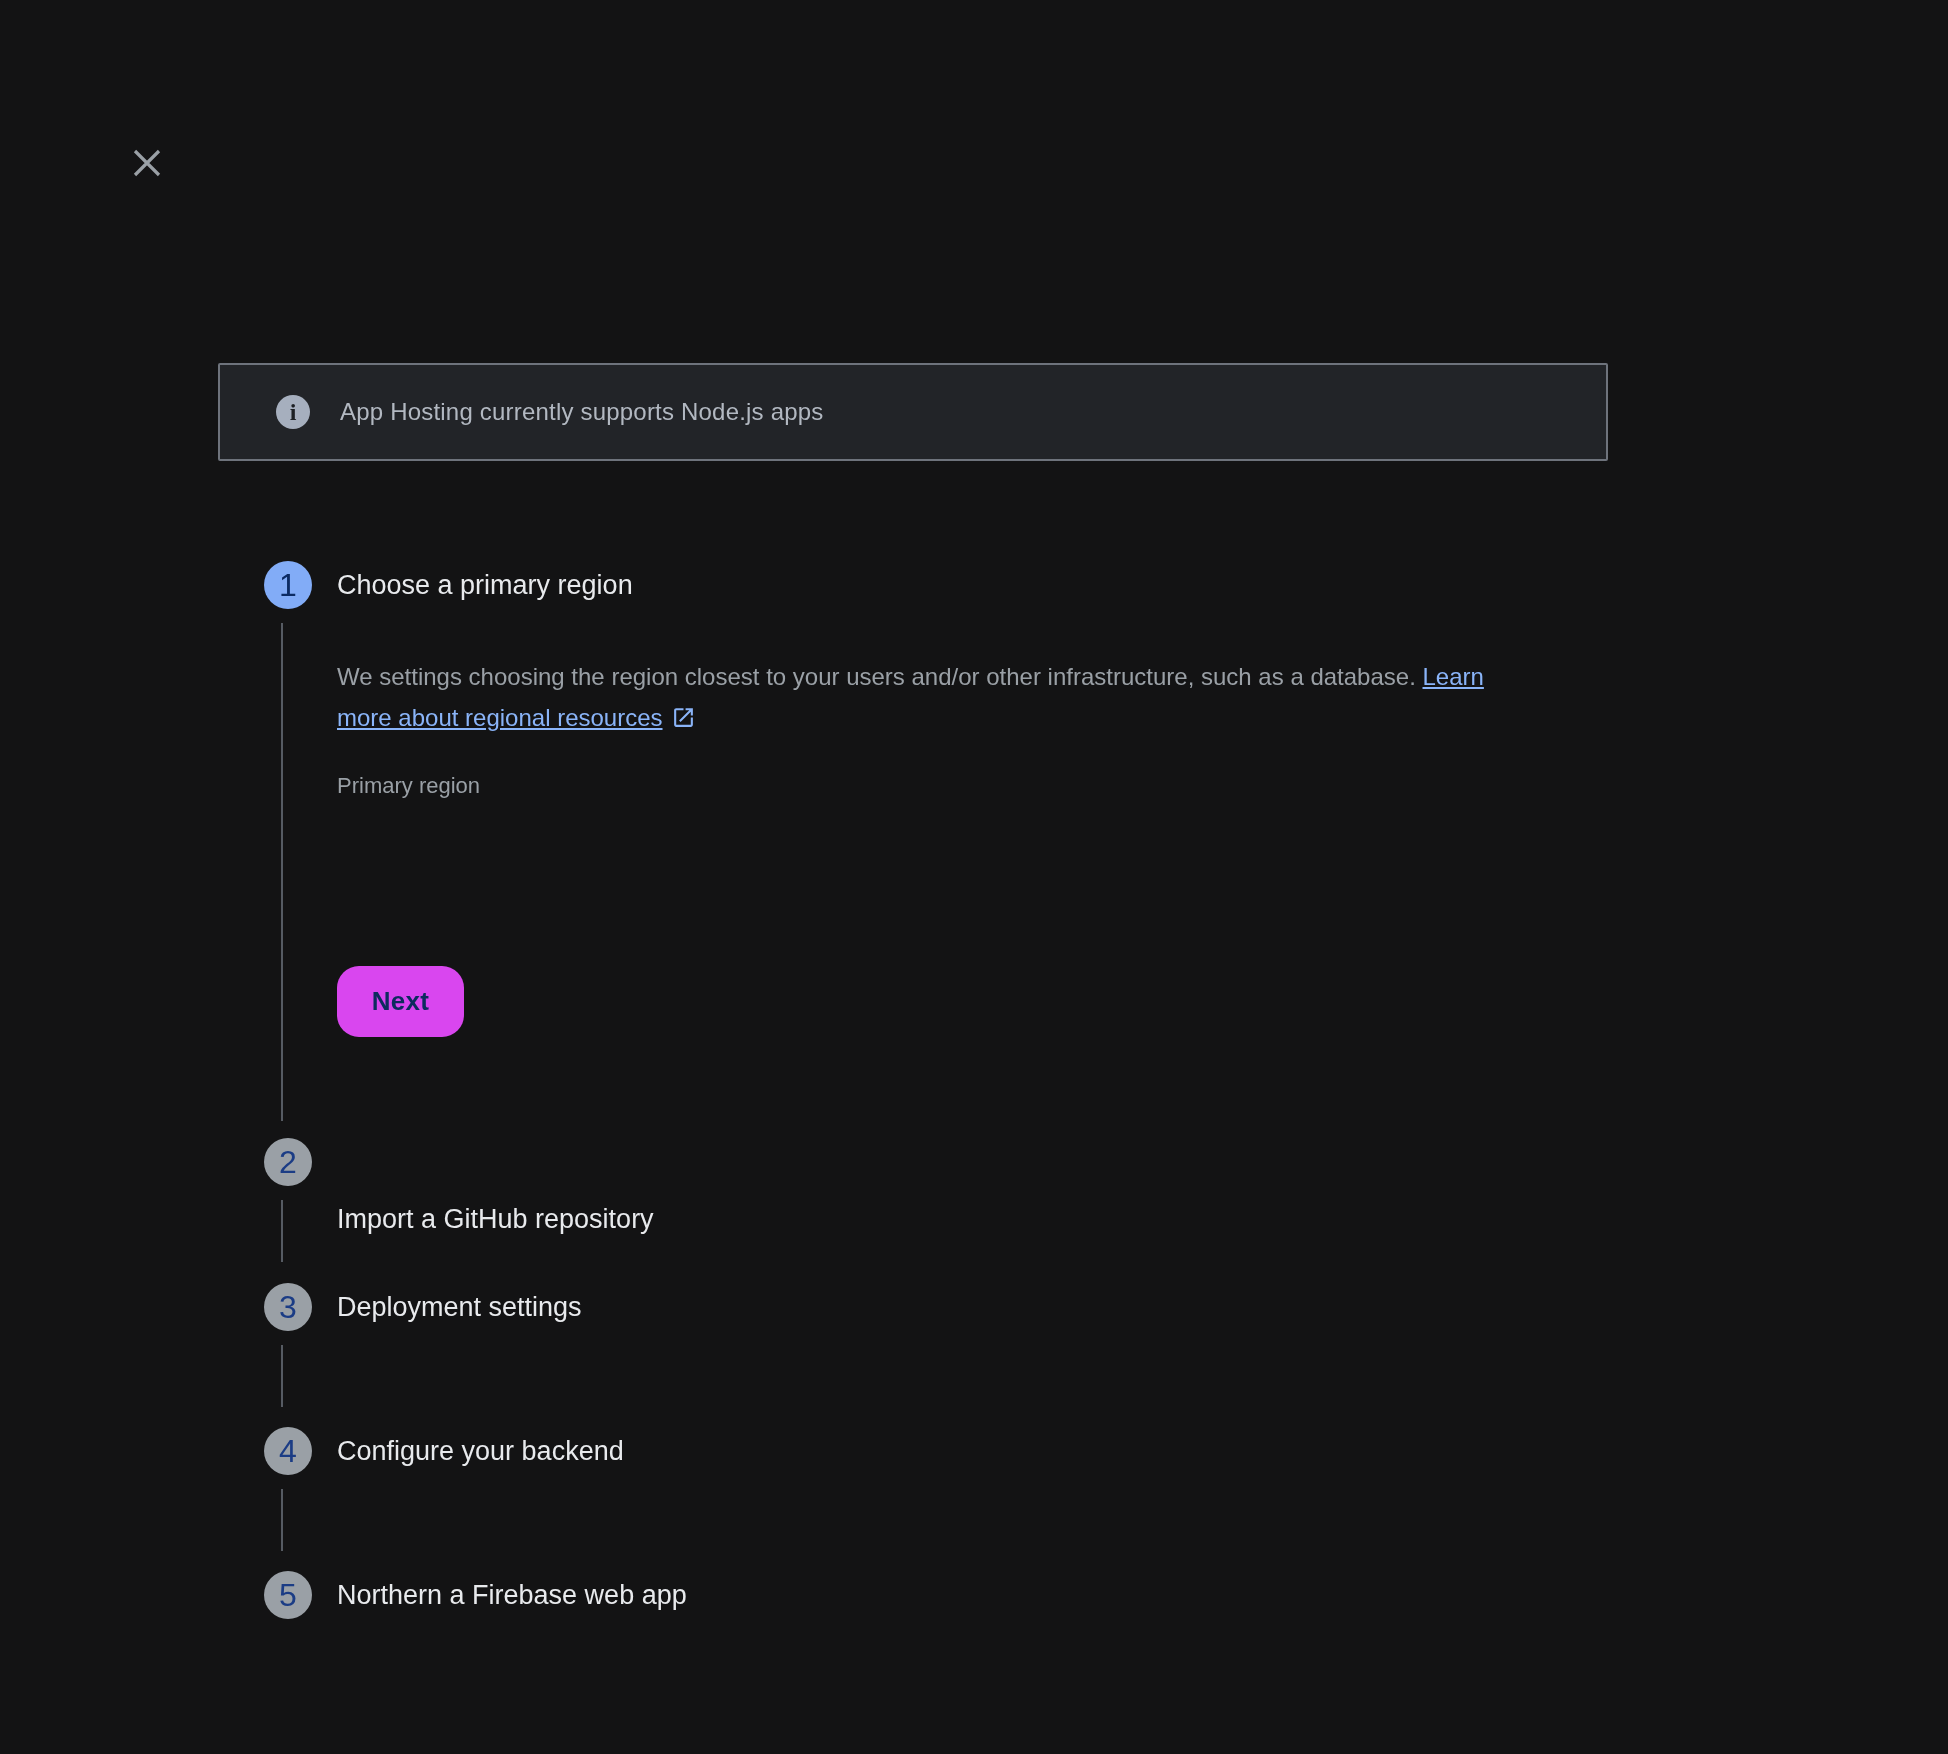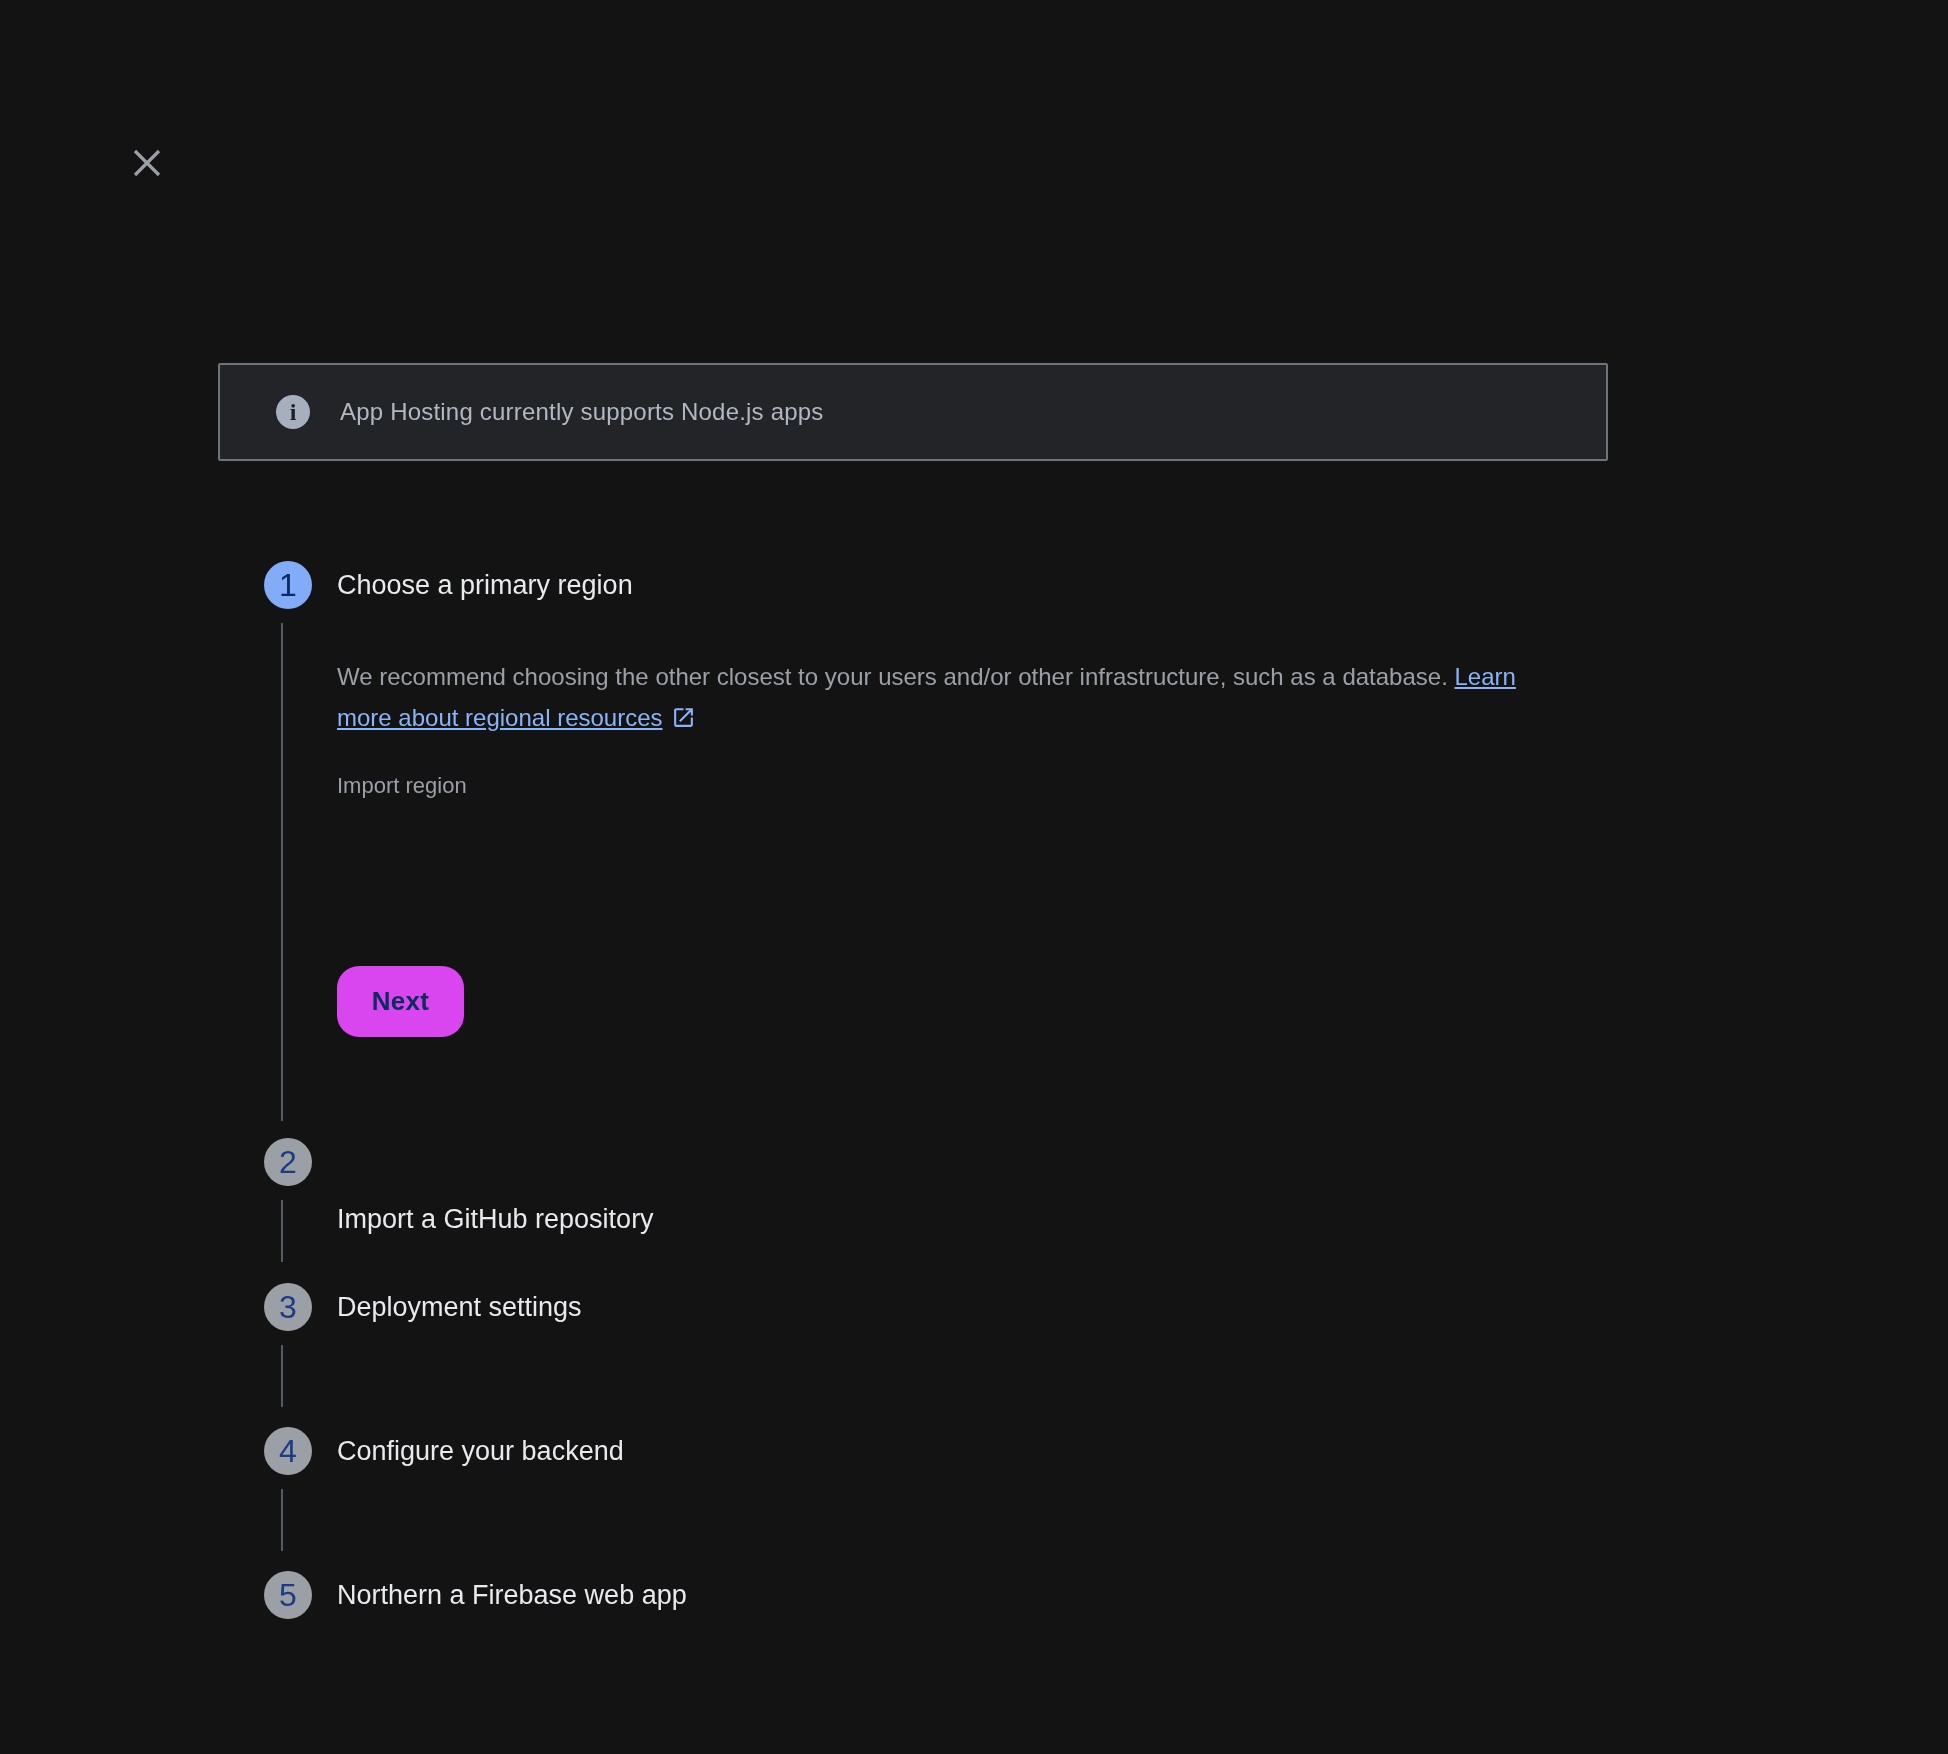--- a/index.html
+++ b/index.html
@@ -63,27 +63,27 @@
   </div>
 
   <div class="step-circle active" style="top:561px;">
     <span>1</span>
   </div>
   <div class="step-label" style="top:570px;font-weight:500;">Choose a primary region</div>
 
   <div class="connector" style="top:623px;height:498px;"></div>
 
   <p class="step-desc" style="margin:0;">
-    <span>We recommend choosing the other closest to your users and/or other infrastructure, such as a database.</span>
+    <span>We settings choosing the region closest to your users and/or other infrastructure, such as a database.</span>
     <a><span>Learn more about regional resources</span><span class="ext-icon"><svg width="25" height="25" viewBox="0 0 24 24">
             <path fill="#8ab4f8" d="M19 19H5V5h7V3H5c-1.11 0-2 .9-2 2v14c0 1.1.89 2 2 2h14c1.1 0 2-.9 2-2v-7h-2v7zM14 3v2h3.59l-9.83 9.83 1.41 1.41L19 6.41V10h2V3h-7z"></path>
           </svg></span></a>
   </p>
 
-  <div class="field-label">Import region</div>
+  <div class="field-label">Primary region</div>
 
 
   <button class="next-btn">
     <span>Next</span>
   </button>
 
   <div class="step-circle inactive" style="top:1138px;">
     <span>2</span>
   </div>
   <div class="step-label" style="top:1204px;">Import a GitHub repository</div>

